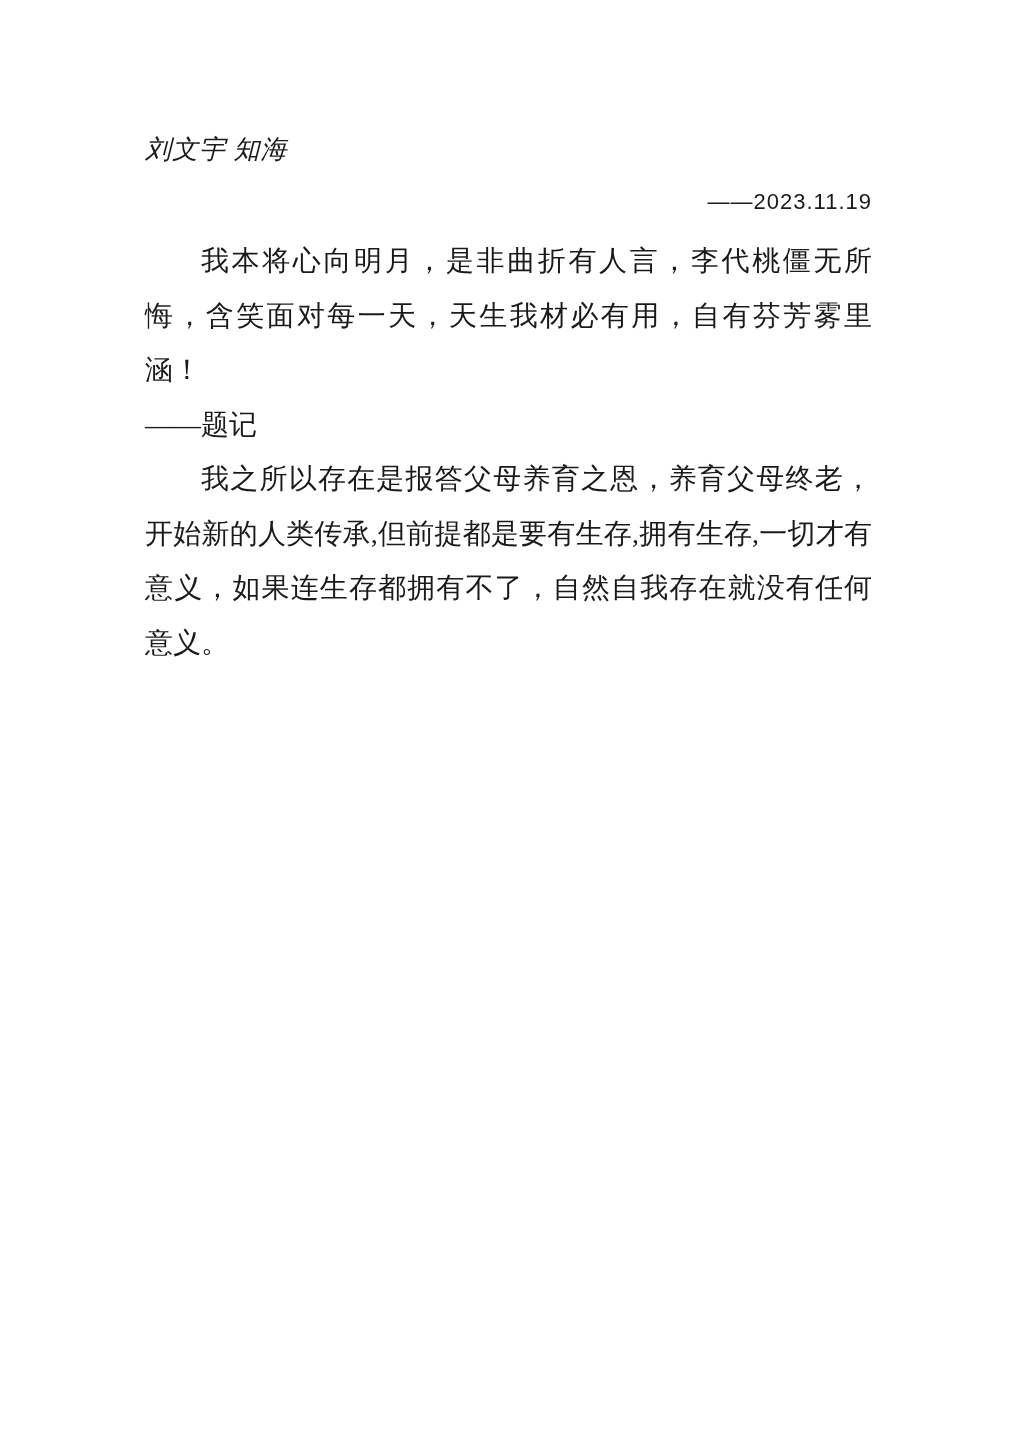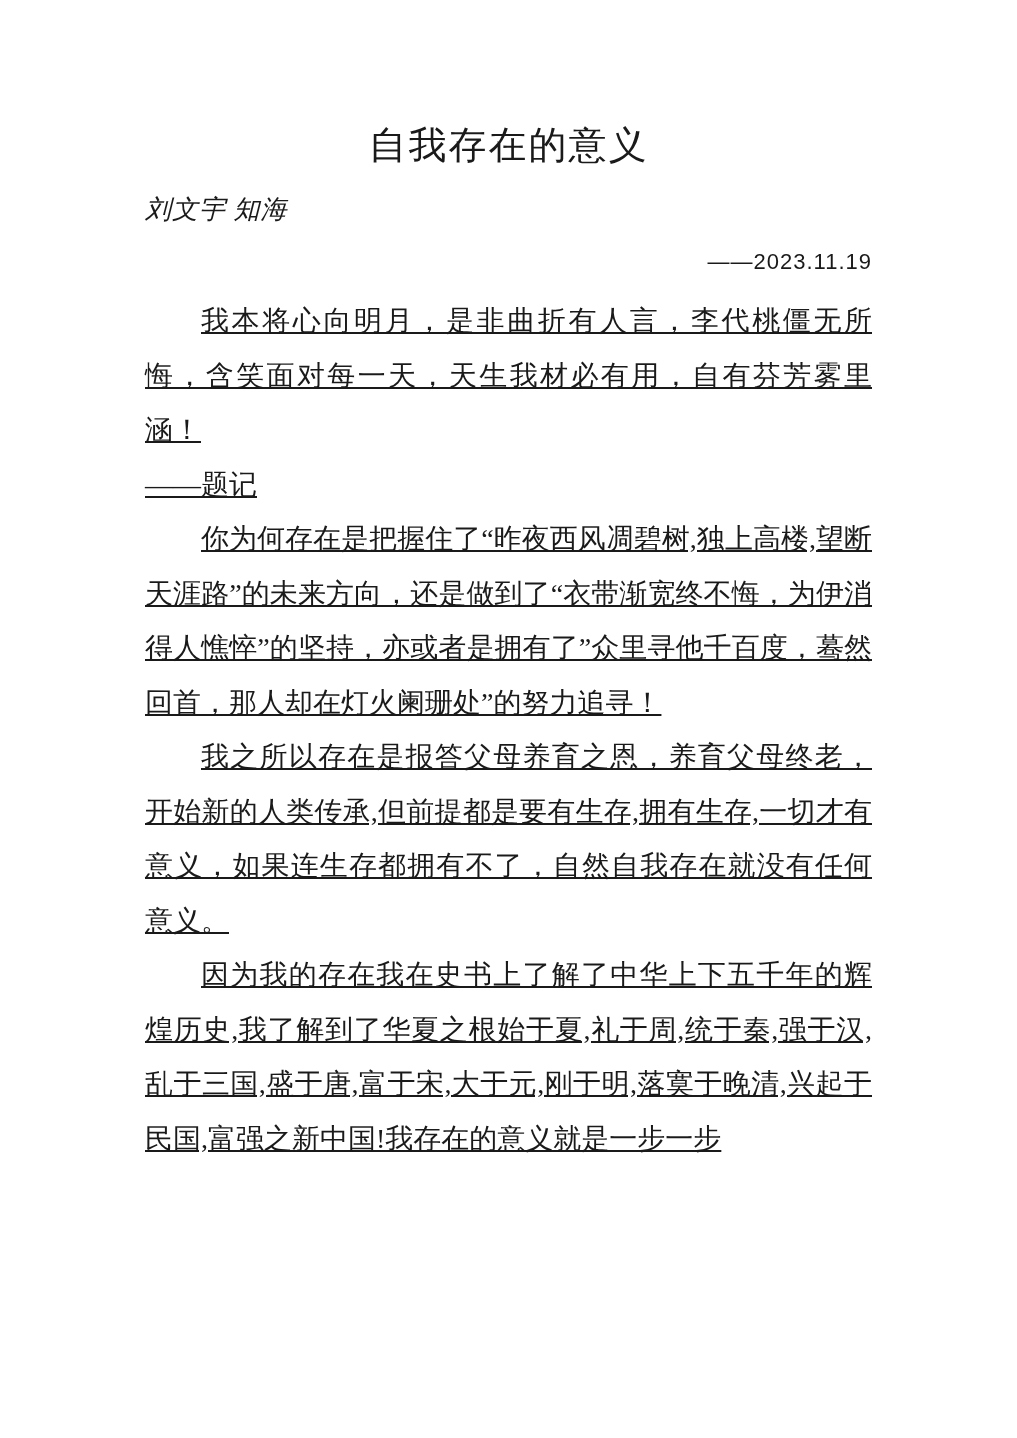--- a/index.html
+++ b/index.html
@@ -41,48 +41,44 @@
   .date {
     font-family: "Liberation Sans", "DejaVu Sans", sans-serif;
     font-size: 22px;
     line-height: 36px;
     text-align: right;
     margin-top: 16px;
     letter-spacing: 1px;
   }
   .body-block {
     margin-top: 14px;
-    text-decoration: underline;
   }
   .para {
     font-size: 28px;
     line-height: 54.5px;
     text-align: justify;
     text-indent: 2em;
   }
   .para.attribution {
     text-align: left;
     text-indent: 0;
   }
 </style>
 </head>
 <body>
 
 <div class="page">
-  <h1 class="title">自我存在的意义</h1>
 
   <div class="author">刘文宇 知海</div>
 
   <div class="date">——2023.11.19</div>
 
   <div class="body-block">
     <p class="para epigraph">我本将心向明月，是非曲折有人言，李代桃僵无所悔，含笑面对每一天，天生我材必有用，自有芬芳雾里涵！</p>
 
     <p class="para attribution">——题记</p>
 
-    <p class="para">你为何存在是把握住了“昨夜西风凋碧树,独上高楼,望断天涯路”的未来方向，还是做到了“衣带渐宽终不悔，为伊消得人憔悴”的坚持，亦或者是拥有了”众里寻他千百度，蓦然回首，那人却在灯火阑珊处”的努力追寻！</p>
 
 
     <p class="para">我之所以存在是报答父母养育之恩，养育父母终老，开始新的人类传承,但前提都是要有生存,拥有生存,一切才有意义，如果连生存都拥有不了，自然自我存在就没有任何意义。</p>
 
-    <p class="para">因为我的存在我在史书上了解了中华上下五千年的辉煌历史,我了解到了华夏之根始于夏,礼于周,统于秦,强于汉,乱于三国,盛于唐,富于宋,大于元,刚于明,落寞于晚清,兴起于民国,富强之新中国!我存在的意义就是一步一步</p>
   </div>
 </div>
 
 </body></html>

